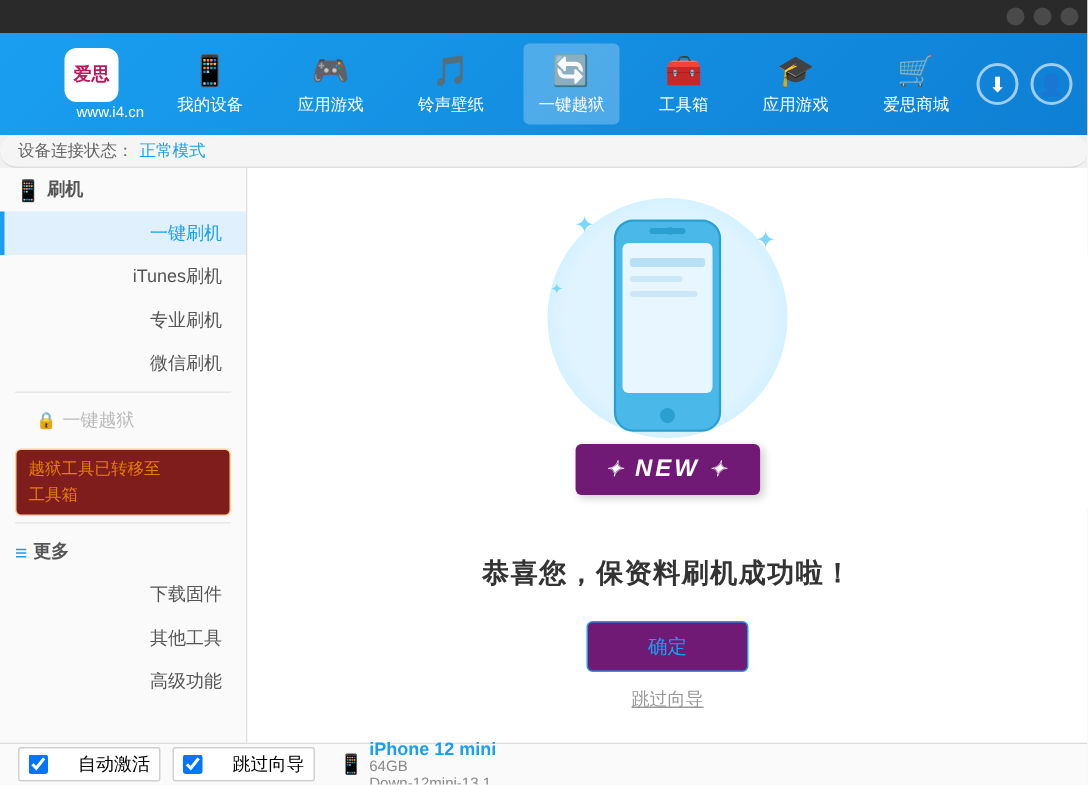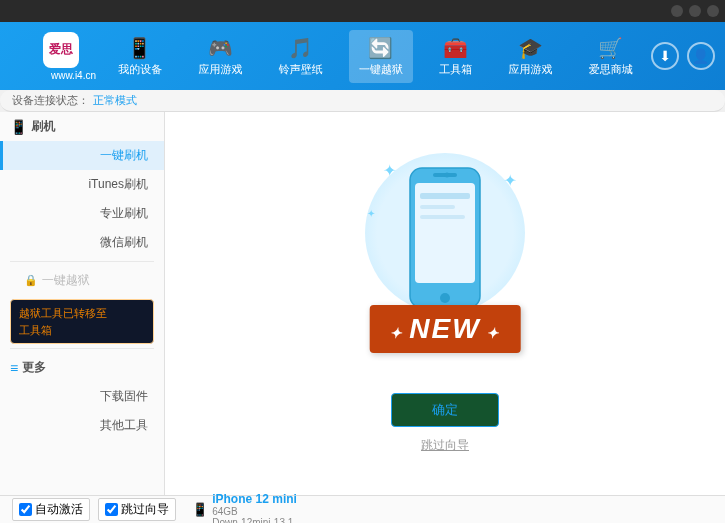--- a/index.html
+++ b/index.html
@@ -142,21 +142,21 @@
     }
     .sidebar-disabled {
       padding: 6px 10px 6px 24px;
       color: #bbb;
       font-size: 12px;
       display: flex; align-items: center; gap: 4px;
     }
     .lock-icon { font-size: 11px; }
     .sidebar-note {
       margin: 4px 10px;
-      background: #0f172a;
+      background: #7f1d1d;
       border: 1px solid #ffd090;
       border-radius: 4px;
       padding: 5px 8px;
       font-size: 11px;
       color: #e67e00;
       line-height: 1.5;
     }
 
     
     .content-area {
@@ -192,23 +192,23 @@
       left: 50%;
       transform: translateX(-50%);
       z-index: 2;
     }
     
     .new-ribbon {
       position: absolute;
       bottom: 20px;
       left: 50%;
       transform: translateX(-50%);
-      background: #c2410c;
+      background: #701a75;
       color: #fff;
-      font-size: 28px;
+      font-size: 16px;
       font-weight: 900;
       padding: 8px 20px;
       border-radius: 4px;
       z-index: 3;
       white-space: nowrap;
       box-shadow: 2px 2px 6px rgba(0,0,0,0.2);
       font-style: italic;
       letter-spacing: 2px;
     }
     .new-ribbon::before {
@@ -229,39 +229,39 @@
 
     
     .success-msg {
       font-size: 18px;
       color: #333;
       font-weight: bold;
       margin-bottom: 20px;
       letter-spacing: 1px;
     }
     .confirm-btn {
-      background: #14532d;
+      background: #701a75;
       border: 1px solid #1a9ff0;
       color: #1a9ff0;
       padding: 7px 40px;
       border-radius: 4px;
       font-size: 13px;
       cursor: pointer;
       margin-bottom: 10px;
     }
     .back-link {
       color: #999;
       font-size: 12px;
       cursor: pointer;
       text-decoration: underline;
     }
     .checkbox-label {
       display: flex;
       align-items: center;
-      gap: 3px;
+      gap: 20px;
       border: 1px solid #d0d0d0;
       padding: 2px 6px;
       border-radius: 2px;
       background: #fff;
       cursor: pointer;
     }
     .checkbox-label input { margin: 0; cursor: pointer; }
     .device-name { color: #1a9ff0; font-weight: bold; font-size: 12px; }
     .device-detail { color: #888; font-size: 10px; }
 
@@ -371,20 +371,23 @@
     <div class="sidebar-section-header">
       <span class="icon">≡</span>
       <span>更多</span>
     </div>
     <div class="sidebar-item">
       <span>下载固件</span>
     </div>
     <div class="sidebar-item">
       <span>其他工具</span>
     </div>
+    <div class="sidebar-item">
+      <span>高级功能</span>
+    </div>
   </div>
 
   <div class="content-area">
 
     <div class="phone-illustration">
 
       <div class="phone-bg-circle"></div>
 
       <span class="sparkle" style="top:8px; left:38px;">✦</span>
       <span class="sparkle" style="top:18px; right:28px;">✦</span>
@@ -403,20 +406,21 @@
         <circle cx="42" cy="12" r="2.5" fill="#2a9fd0"></circle>
 
         <rect x="15" y="30" width="50" height="6" rx="2" fill="#b8e0f5"></rect>
         <rect x="15" y="42" width="35" height="4" rx="2" fill="#cce8f8"></rect>
         <rect x="15" y="52" width="45" height="4" rx="2" fill="#cce8f8"></rect>
       </svg>
 
       <div class="new-ribbon">NEW</div>
     </div>
 
+    <div class="success-msg">恭喜您，保资料刷机成功啦！</div>
 
     <button class="confirm-btn">确定</button>
 
     <div class="back-link">跳过向导</div>
   </div>
 </div>
 
 <div class="bottom-section">
   <div class="bottom-row1">
 

